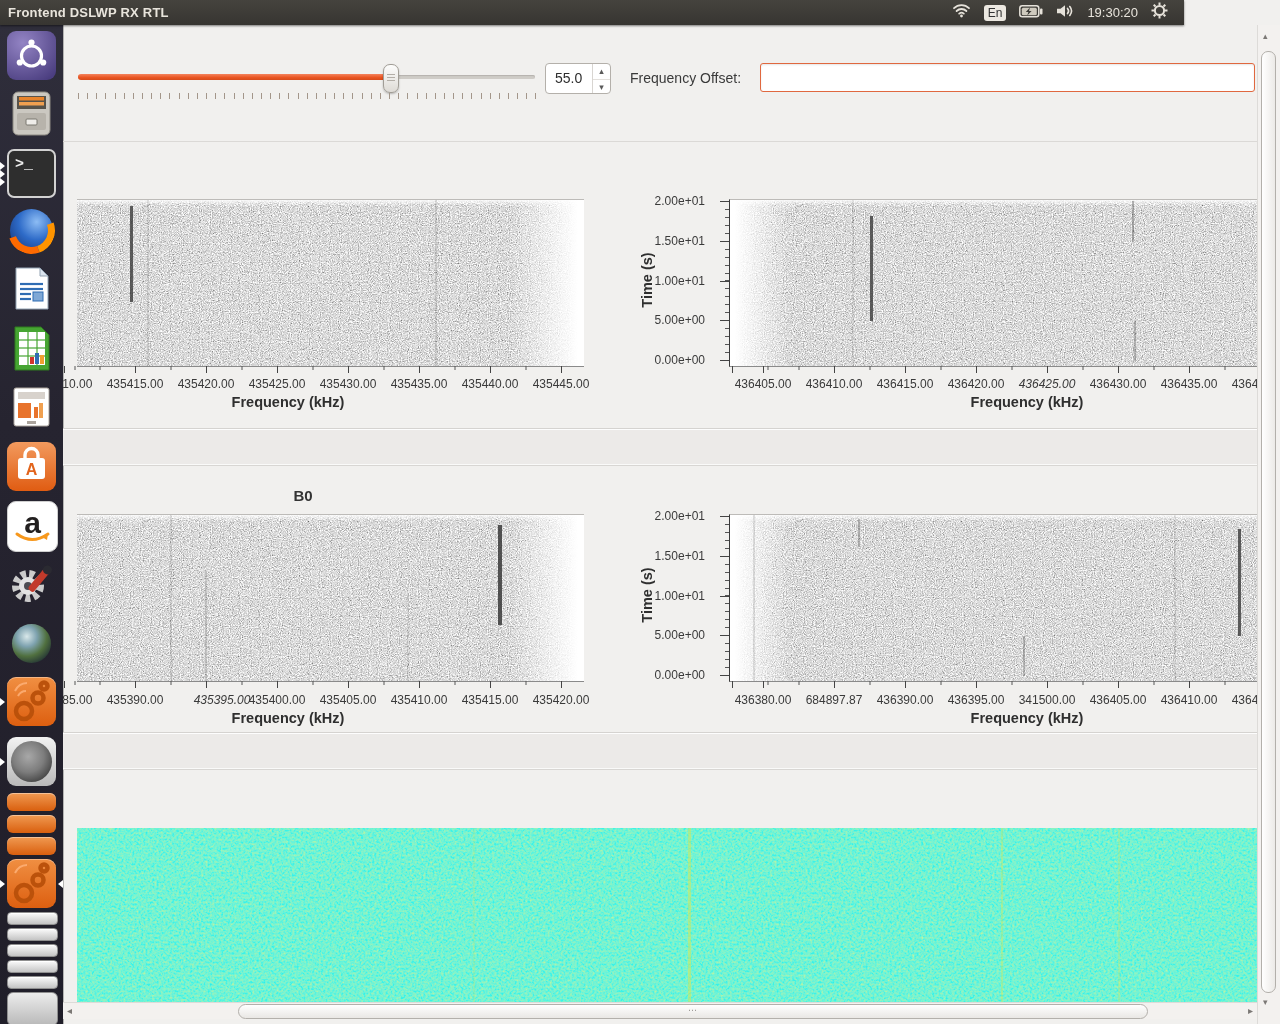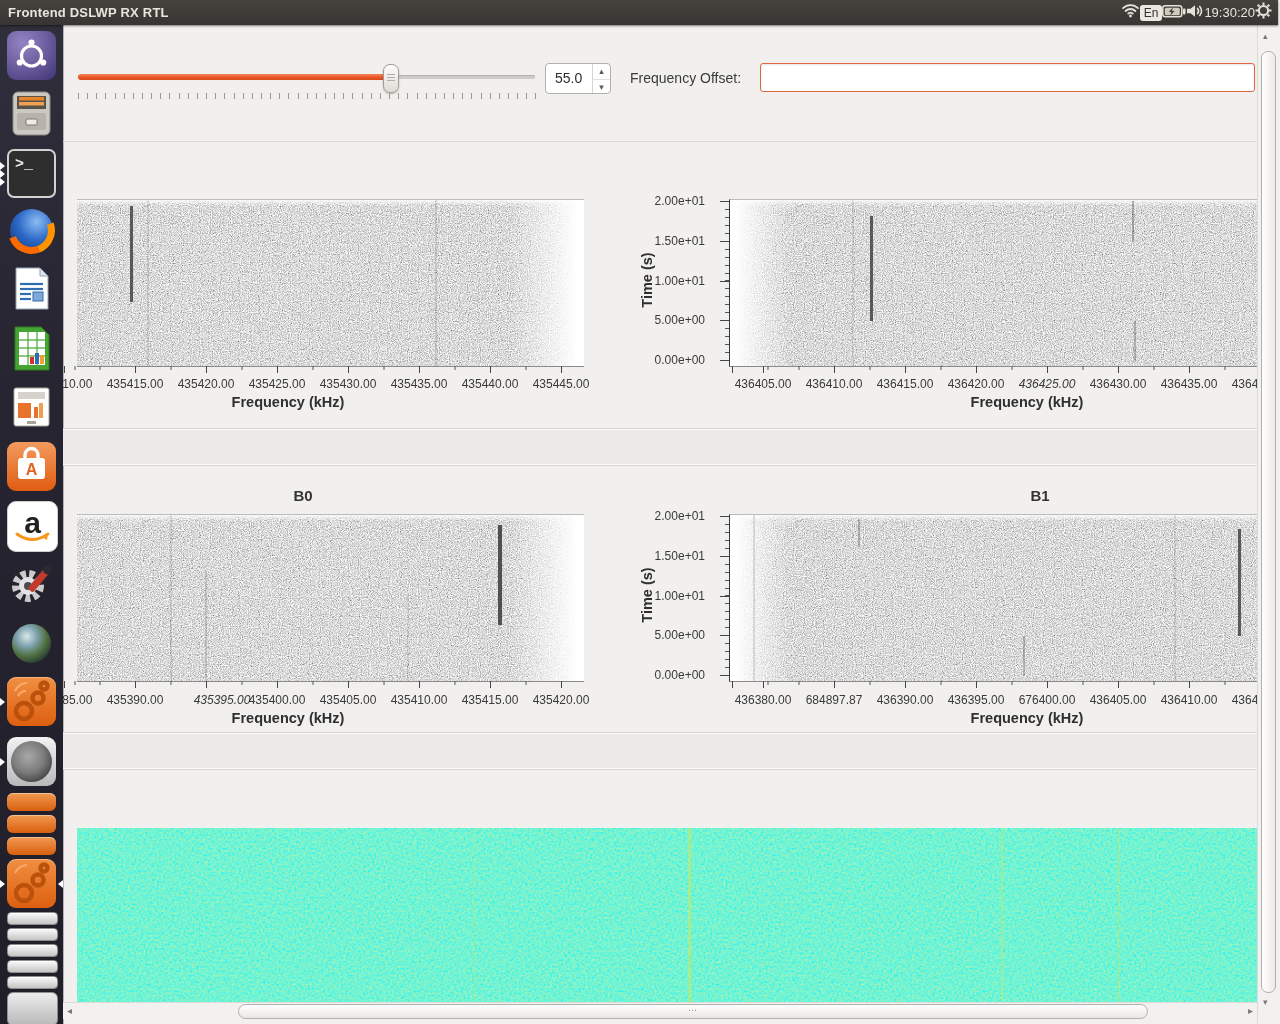--- a/index.html
+++ b/index.html
@@ -1,24 +1,24 @@
 <!DOCTYPE html>
 <html><head>
 <meta charset="utf-8">
 <style>
   html,body{margin:0;padding:0;background:#000;}
   #screen{position:relative;width:1280px;height:1024px;overflow:hidden;
     font-family:"Liberation Sans","DejaVu Sans",sans-serif;background:#f1f0ee;}
 
   
-  #toppanel{position:absolute;left:0;top:0;width:1278px;height:25px;
+  #toppanel{position:absolute;left:0;top:0;width:1184px;height:25px;
     background:linear-gradient(#45433e,#373531);box-shadow:0 1px 2px rgba(0,0,0,.5);
     display:flex;align-items:center;color:#e8e4dc;z-index:50;}
   #toppanel .title{margin-left:8px;font-size:13px;font-weight:bold;letter-spacing:.2px;}
-  #tray{position:absolute;right:6px;top:0;height:25px;display:flex;align-items:center;}
+  #tray{position:absolute;right:16px;top:0;height:25px;display:flex;align-items:center;gap:13px;}
   .kbd-badge{background:#ece8e1;color:#333;border-radius:3px;padding:1px 4px;font-size:12px;line-height:14px;}
   .clock{font-size:13px;}
 
   
   #launcher{position:absolute;left:0;top:25px;width:63px;height:999px;overflow:hidden;
     background:linear-gradient(#2f2e3b 0%,#262430 40%,#201e29 100%);z-index:40;}
   .lslot{position:absolute;left:0;width:63px;}
   .tile{position:absolute;left:7px;top:0;width:49px;height:49px;border-radius:9px;}
   .pip{position:absolute;left:0;width:0;height:0;border:4px solid transparent;border-left:5px solid #fff;}
   .pip.r{left:auto;right:0;border-left:4px solid transparent;border-right:5px solid #fff;}
@@ -503,21 +503,20 @@
         <span class="tick" style="left: 72px;">435390.00</span>
         <span class="tick" style="left: 159px; font-style: italic;">435395.00</span>
         <span class="tick" style="left: 214px;">435400.00</span>
         <span class="tick" style="left: 285px;">435405.00</span>
         <span class="tick" style="left: 356px;">435410.00</span>
         <span class="tick" style="left: 427px;">435415.00</span>
         <span class="tick" style="left: 498px;">435420.00</span>
       </div>
     <div class="axis-xlabel" style="left:0;width:450px;top:685px">Frequency (kHz)</div>
 
-    <div class="plot-title" style="left:737px;width:480px;top:462px">B1</div>
     <div class="axis-ylabel" style="left:524px;top:562px">Time (s)</div>
     <div class="yticklabels" style="left:560px;top:489px;height:166px">
         <span class="tick" style="top: 2px;">2.00e+01</span>
         <span class="tick" style="top: 41.75px;">1.50e+01</span>
         <span class="tick" style="top: 81.5px;">1.00e+01</span>
         <span class="tick" style="top: 121.25px;">5.00e+00</span>
         <span class="tick" style="top: 161px;">0.00e+00</span>
       </div>
     <div class="ymarks" style="left:656px;top:489px;height:166px">
         <div class="min"></div>
@@ -535,21 +534,21 @@
       <div class="tr" style="left:128px;top:4px;width:2px;height:28px;opacity:.3"></div>
       <div class="tr" style="left:444px;top:0;width:2px;height:166px;opacity:.1"></div>
     </div>
     <div class="xmarks-maj rmaj" style="left:666px;top:656px;width:528px"></div>
     <div class="xmarks-min rmin" style="left:666px;top:656px;width:528px"></div>
     <div class="xticklabels" style="left:0;top:668px;width:1217px">
         <span class="tick" style="left: 700px;">436380.00</span>
         <span class="tick" style="left: 771px;">684897.87</span>
         <span class="tick" style="left: 842px;">436390.00</span>
         <span class="tick" style="left: 913px;">436395.00</span>
-        <span class="tick" style="left: 984px;">676400.00</span>
+        <span class="tick" style="left: 984px;">341500.00</span>
         <span class="tick" style="left: 1055px;">436405.00</span>
         <span class="tick" style="left: 1126px;">436410.00</span>
         <span class="tick" style="left: 1197px;">436415.00</span>
       </div>
     <div class="axis-xlabel" style="left:724px;width:480px;top:685px">Frequency (kHz)</div>
 
     <div class="splitter" style="top:708px"></div>
 
     <div class="plot" style="left:14px;top:803px;width:1180px;height:176px;border:none">
       <svg class="noise" preserveAspectRatio="none">

